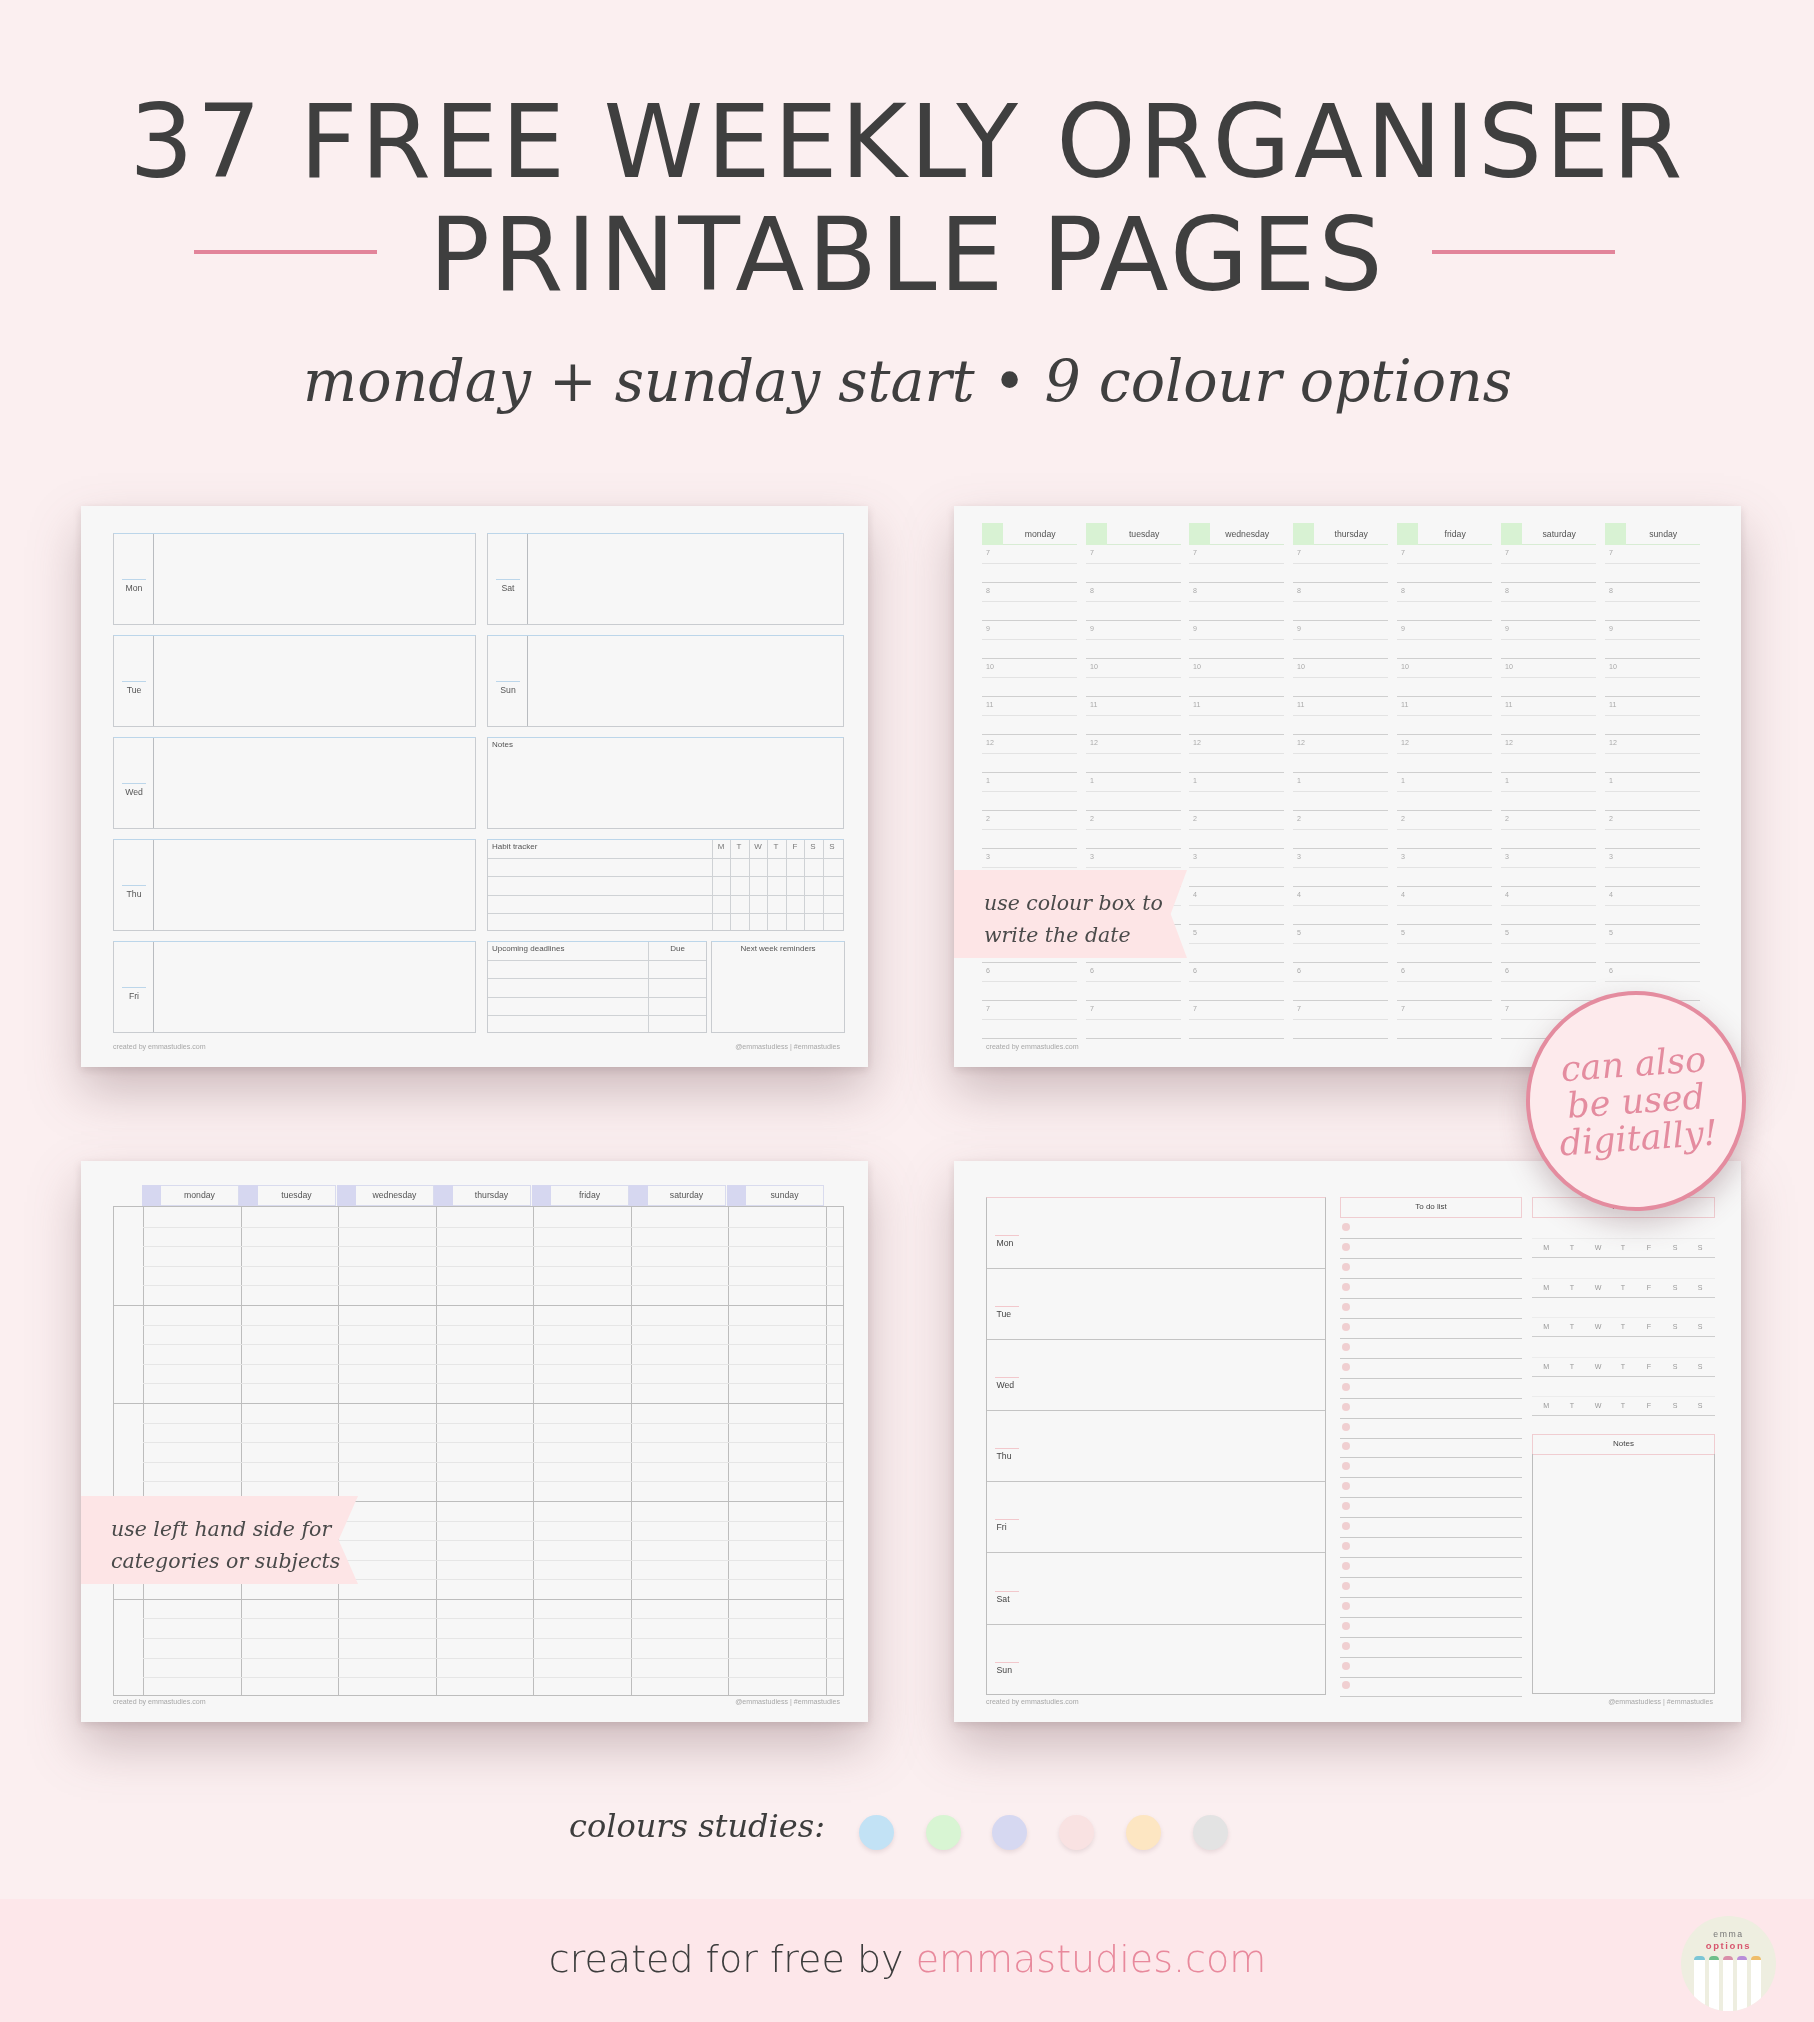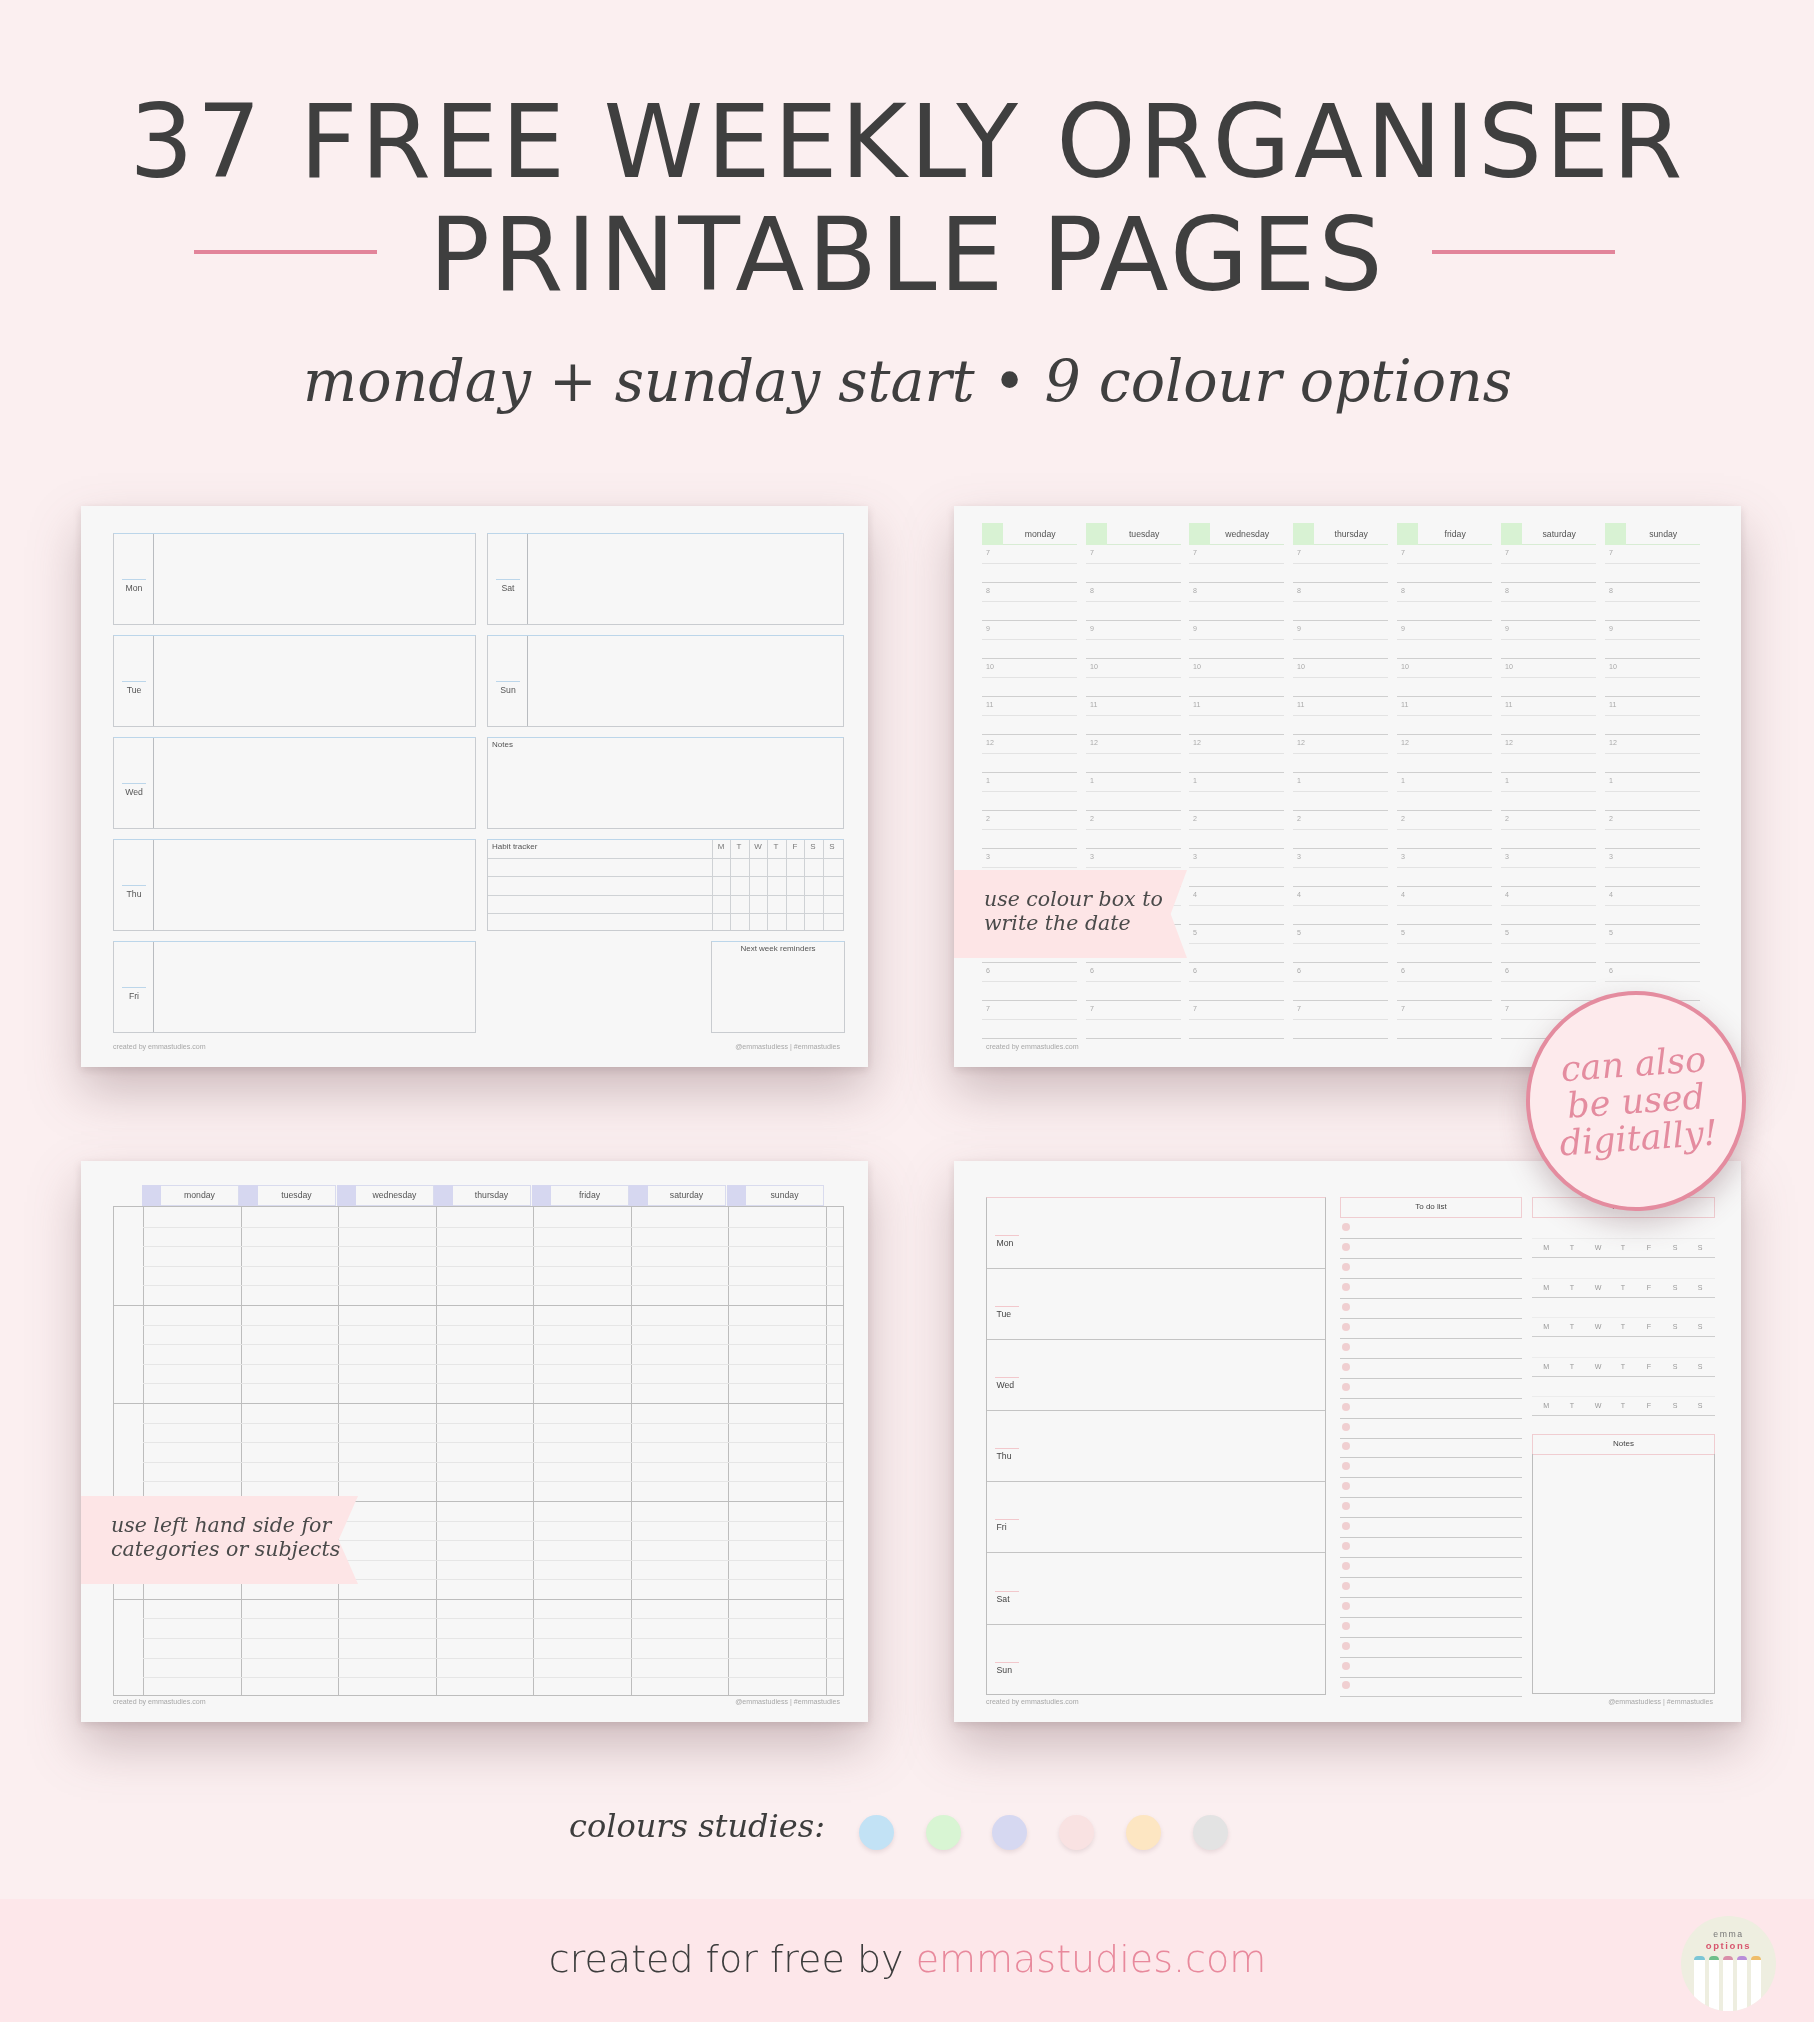--- a/index.html
+++ b/index.html
@@ -56,21 +56,21 @@
   .p2-swatch { position: absolute; left: 0; top: 0; width: 21.3px; height: 21.3px; background: #d8f2d3; }
   .p2-name { position: absolute; left: 21.3px; right: 0; top: 5.5px; text-align: center; font-size: 8.7px; color: #555; }
   .p2-hour { position: relative; height: 38px; }
   .p2-hour .num { position: absolute; left: 4px; top: 3.2px; font-size: 7.1px; color: #aaa; }
   .p2-hour .half { position: absolute; left: 0; right: 0; top: 18px; height: 0.8px; background: #e3e3e3; }
   .p2-hour .full { position: absolute; left: 0; right: 0; bottom: 0; height: 1.2px; background: #cfcfcf; }
 
   .ribbon {
     position: absolute; background: #fde5e6;
     font-family: "DejaVu Serif", "Liberation Serif", serif; font-style: italic;
-    color: #4a4a4a; font-size: 20.5px; line-height: 24px;
+    color: #4a4a4a; font-size: 20.5px; line-height: 32px;
     clip-path: polygon(0 0, 100% 0, 93% 50%, 100% 100%, 0 100%);
   }
   #ribbon1 { left: 954px; top: 870px; width: 233px; height: 88px; padding: 16.6px 0 0 30px; }
   #ribbon2 { left: 81px; top: 1496px; width: 277px; height: 88px; padding: 16.6px 0 0 30px; }
 
   
   .p3-head { position: absolute; top: 24px; height: 21.3px; border: 1.2px solid #d9dbee; border-left: none; }
   .p3-head .sw { position: absolute; left: 0; top: -1.2px; width: 19px; height: 21.3px; background: #d6d7f0; }
   .p3-head .nm { position: absolute; left: 19px; right: 0; top: 4px; text-align: center; font-size: 8.7px; color: #555; }
   .p3-grid { position: absolute; left: 32px; top: 45px; width: 731px; height: 490px; border: 1.2px solid #bdbdbd; }
@@ -185,20 +185,29 @@
       <span class="habit-letter" style="left: 261px;">W</span>
       <div class="grid-col" style="left: 261px;"></div>
       <span class="habit-letter" style="left: 279px;">T</span>
       <div class="grid-col" style="left: 279px;"></div>
       <span class="habit-letter" style="left: 298px;">F</span>
       <div class="grid-col" style="left: 298px;"></div>
       <span class="habit-letter" style="left: 316px;">S</span>
       <div class="grid-col" style="left: 316px;"></div>
       <span class="habit-letter" style="left: 335px;">S</span>
       <div class="grid-col" style="left: 335px;"></div>
+    </div>
+  <div class="box" id="p1-deadlines" style="left:406px;top:435px;width:220px;height:92px;">
+    <span class="box-title">Upcoming deadlines</span>
+    <span class="box-title" style="left:162px;width:55px;text-align:center;">Due</span>
+  <div class="grid-row" style="top: 18px;"></div>
+      <div class="grid-row" style="top: 36px;"></div>
+      <div class="grid-row" style="top: 55px;"></div>
+      <div class="grid-row" style="top: 73px;"></div>
+      <div class="grid-col" style="left: 160px;"></div>
     </div>
   <div class="box" style="left:630px;top:435px;width:134px;height:92px;">
     <span class="box-title" style="left:0;right:0;text-align:center;">Next week reminders</span>
   </div>
   <span class="foot-l">created by emmastudies.com</span>
   <span class="foot-r">@emmastudiess | #emmastudies</span>
 </div>
 
 <div class="page" id="p2">
   <div id="p2-cols">

